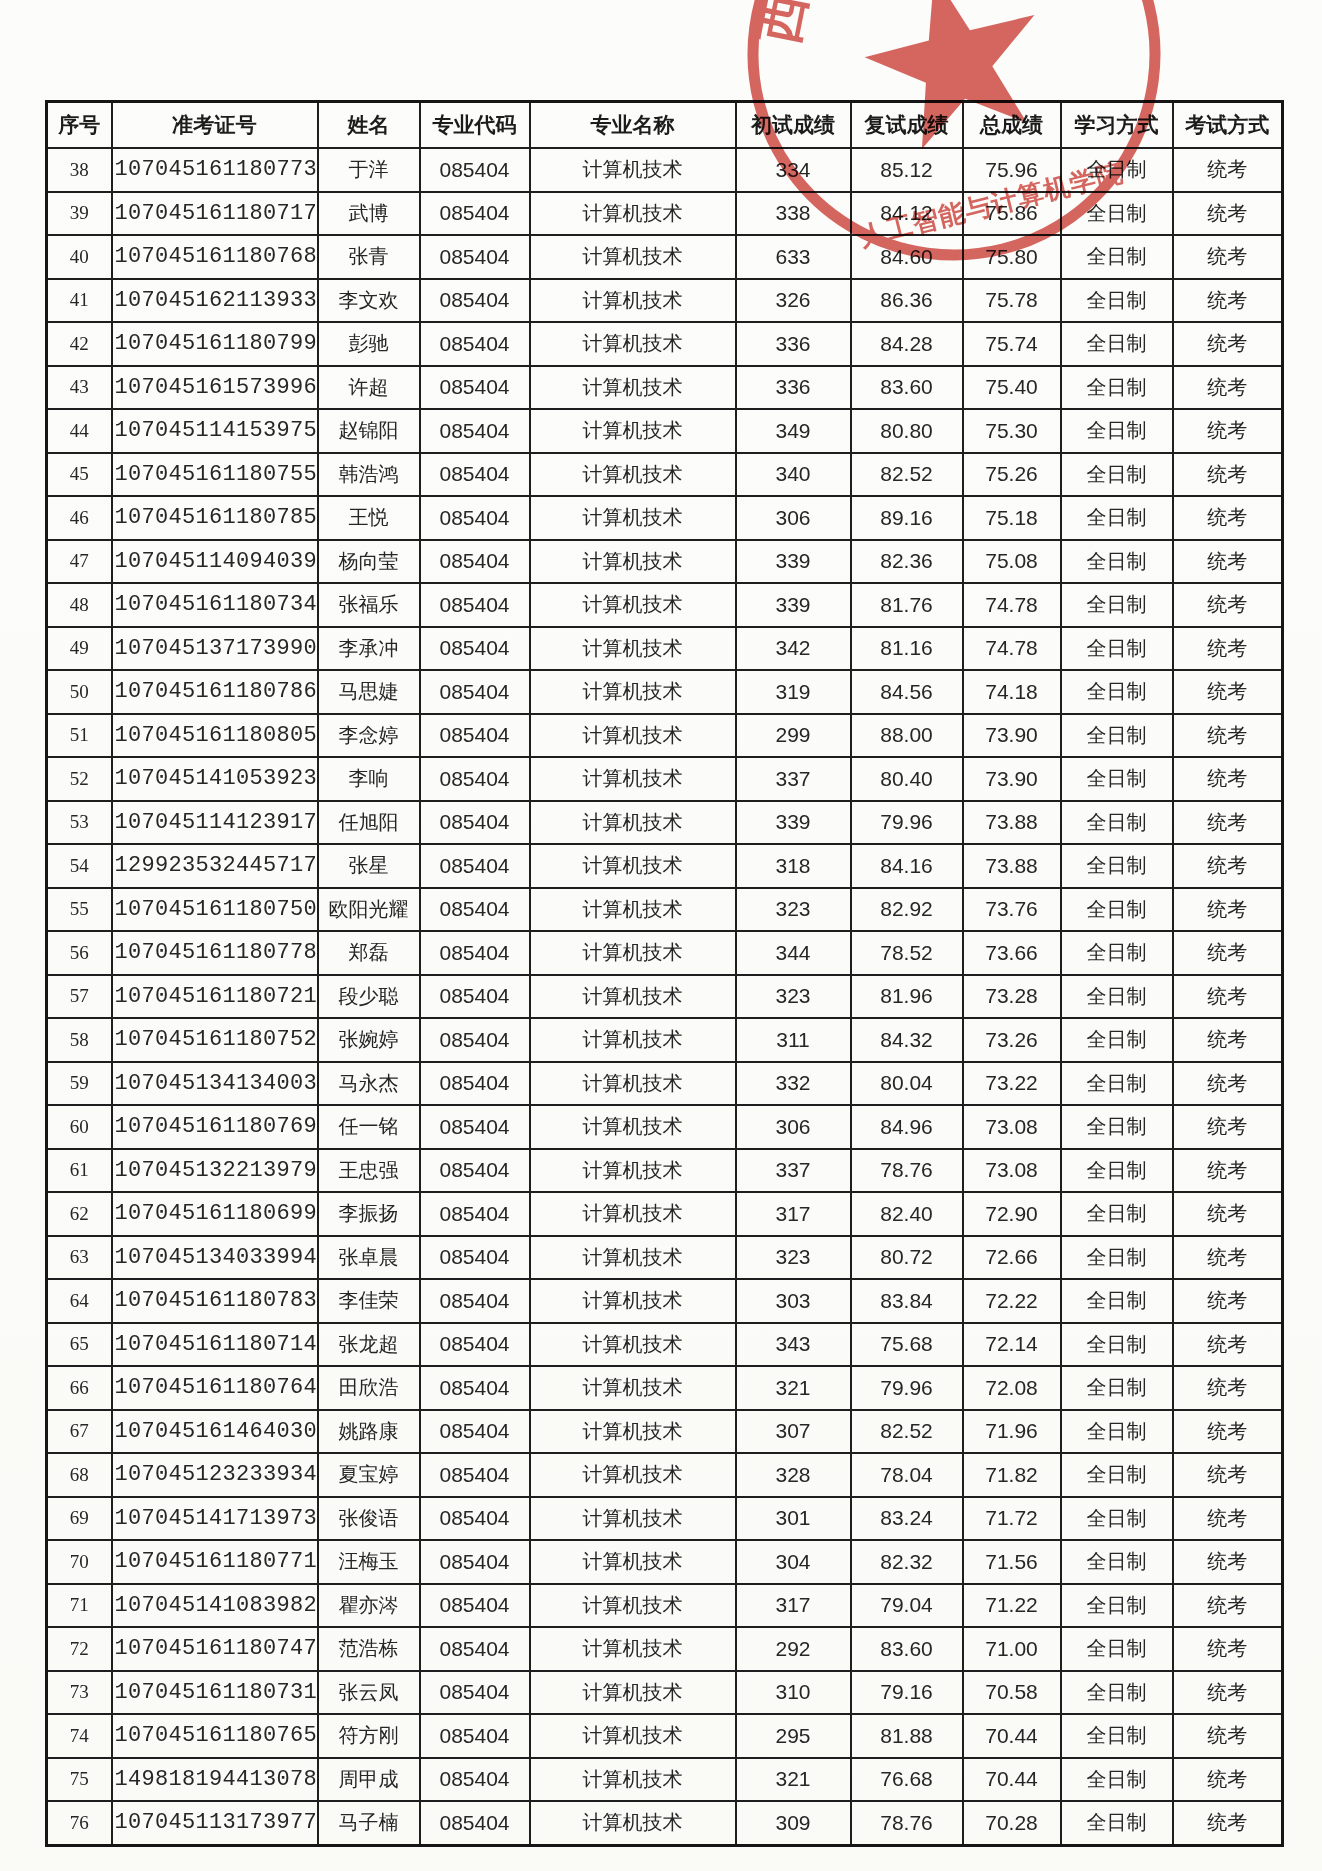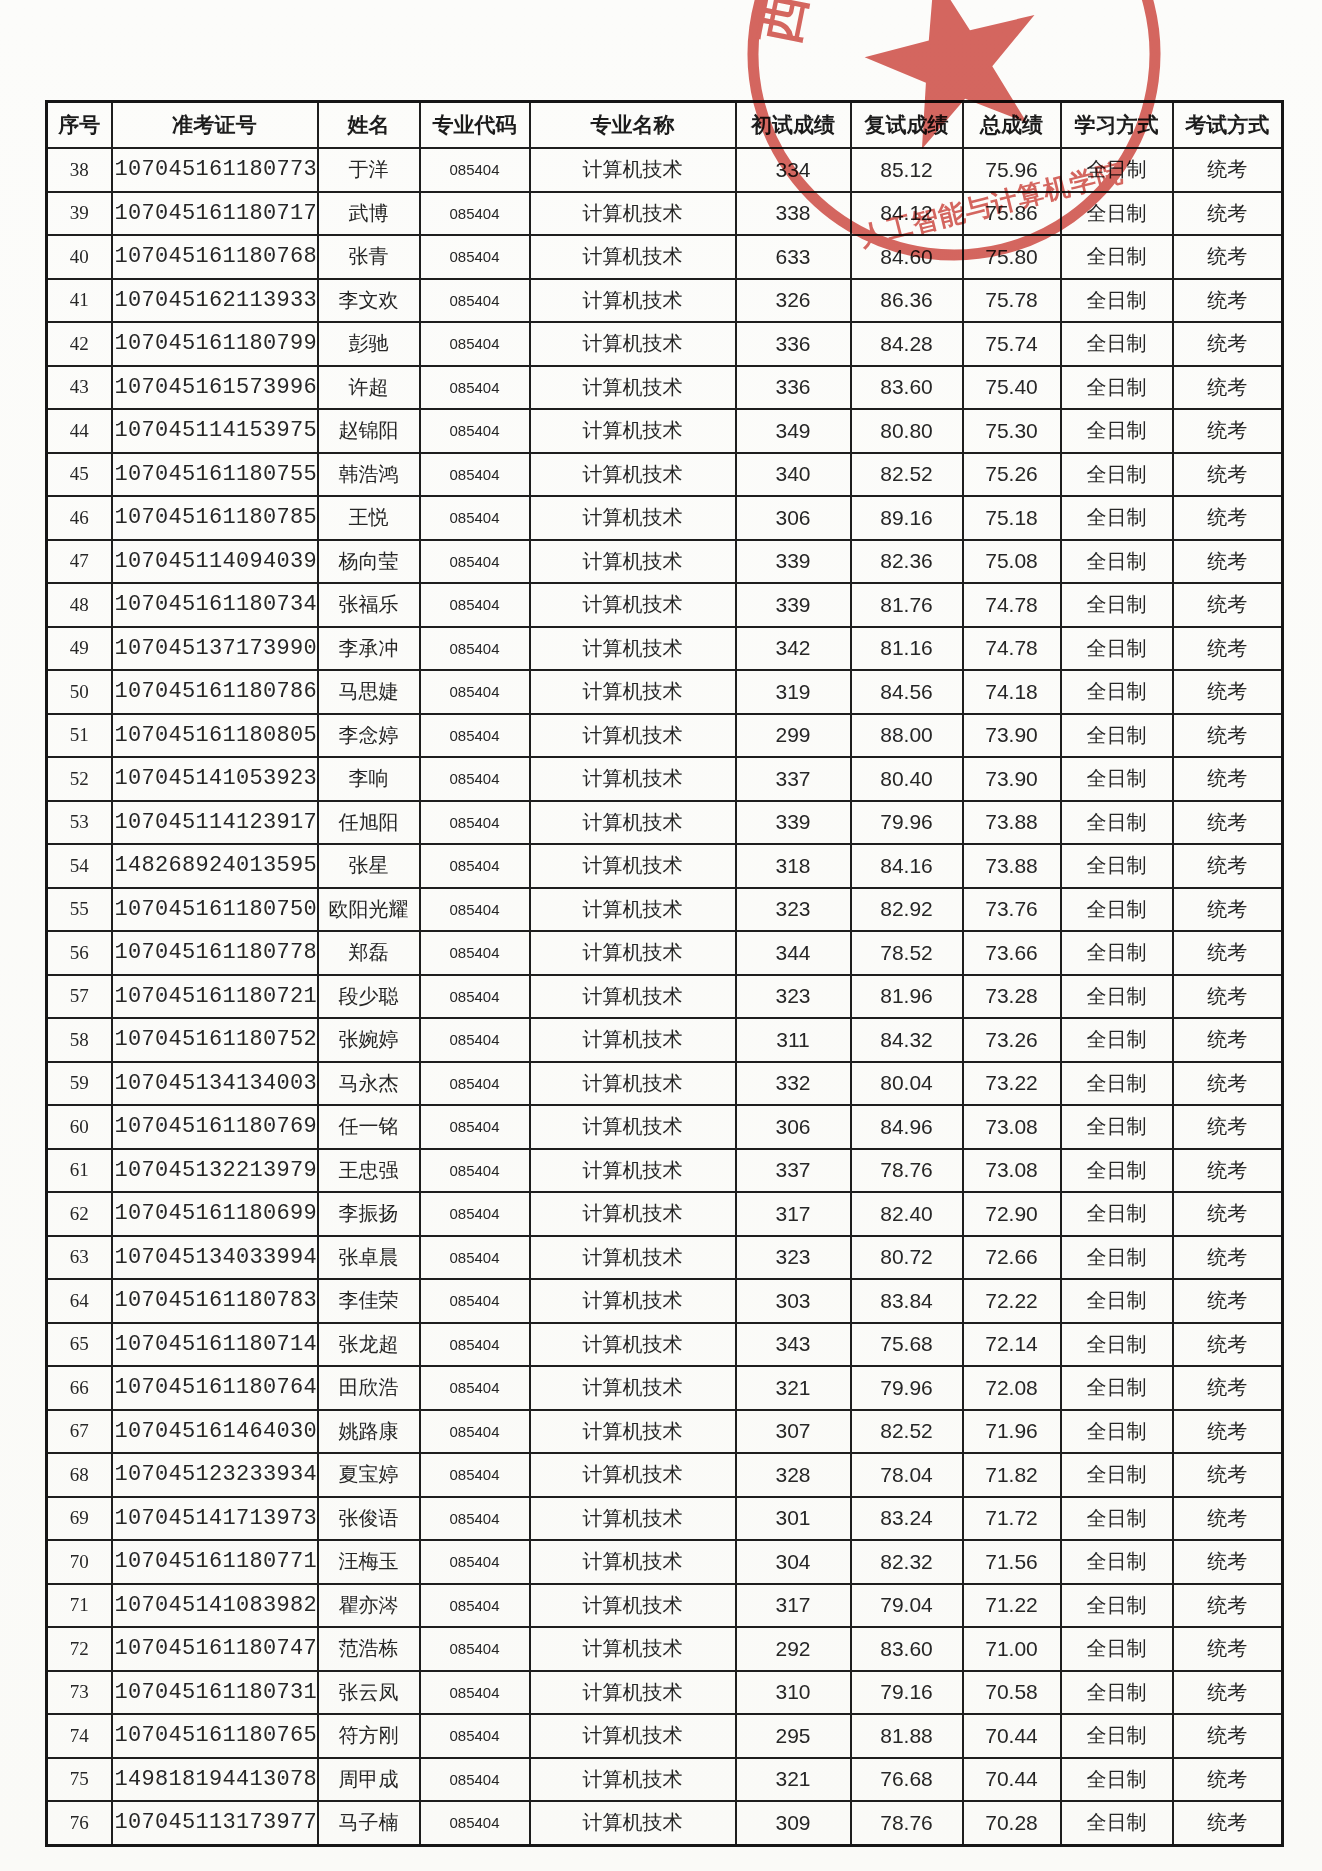--- a/index.html
+++ b/index.html
@@ -37,21 +37,21 @@
     height:44px;
     font-family:"Liberation Sans","DejaVu Sans",sans-serif;
     font-weight:bold;
     font-size:21px;
     color:#1c1c1c;
   }
   table.score-table td{height:41.5px;}
   .c0{font-family:"Liberation Serif","DejaVu Serif",serif;font-size:19px;}
   .c1{font-family:Liberation Mono, monospace;font-size:22px;letter-spacing:.3px;}
   .c2,.c4,.c8,.c9{font-family:"Liberation Serif","DejaVu Serif",serif;font-size:20px;}
-  .c3{font-family:"Liberation Sans","DejaVu Sans",sans-serif;font-size:15px;}
+  .c3{font-family:"Liberation Sans","DejaVu Sans",sans-serif;font-size:21px;}
   .c5,.c6,.c7{font-family:"Liberation Sans","DejaVu Sans",sans-serif;font-size:21px;}
   .seal{
     position:absolute;
     left:722px;top:-178px;
     width:464px;height:464px;
     mix-blend-mode:multiply;
     opacity:.82;
     pointer-events:none;
   }
   .seal text{
@@ -279,21 +279,21 @@
           <td class="c3">085404</td>
           <td class="c4">计算机技术</td>
           <td class="c5">339</td>
           <td class="c6">79.96</td>
           <td class="c7">73.88</td>
           <td class="c8">全日制</td>
           <td class="c9">统考</td>
         </tr>
         <tr>
           <td class="c0">54</td>
-          <td class="c1">148268924013595</td>
+          <td class="c1">129923532445717</td>
           <td class="c2">张星</td>
           <td class="c3">085404</td>
           <td class="c4">计算机技术</td>
           <td class="c5">318</td>
           <td class="c6">84.16</td>
           <td class="c7">73.88</td>
           <td class="c8">全日制</td>
           <td class="c9">统考</td>
         </tr>
         <tr>

